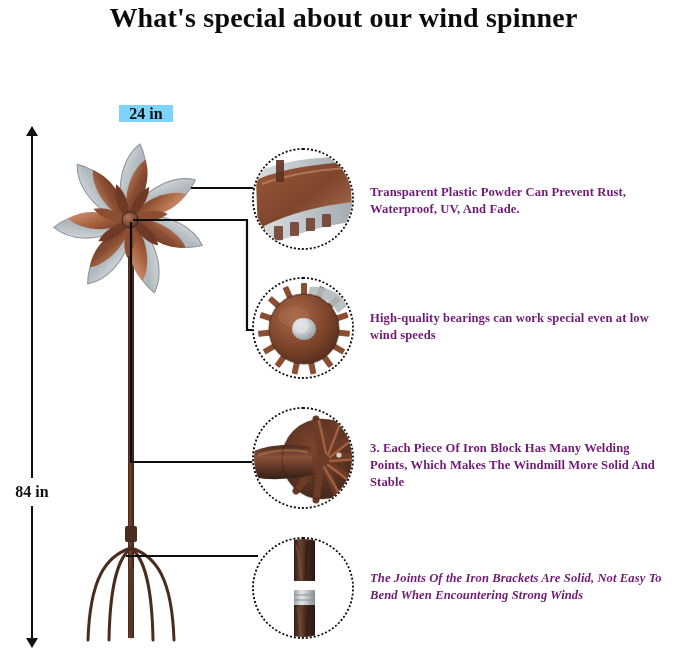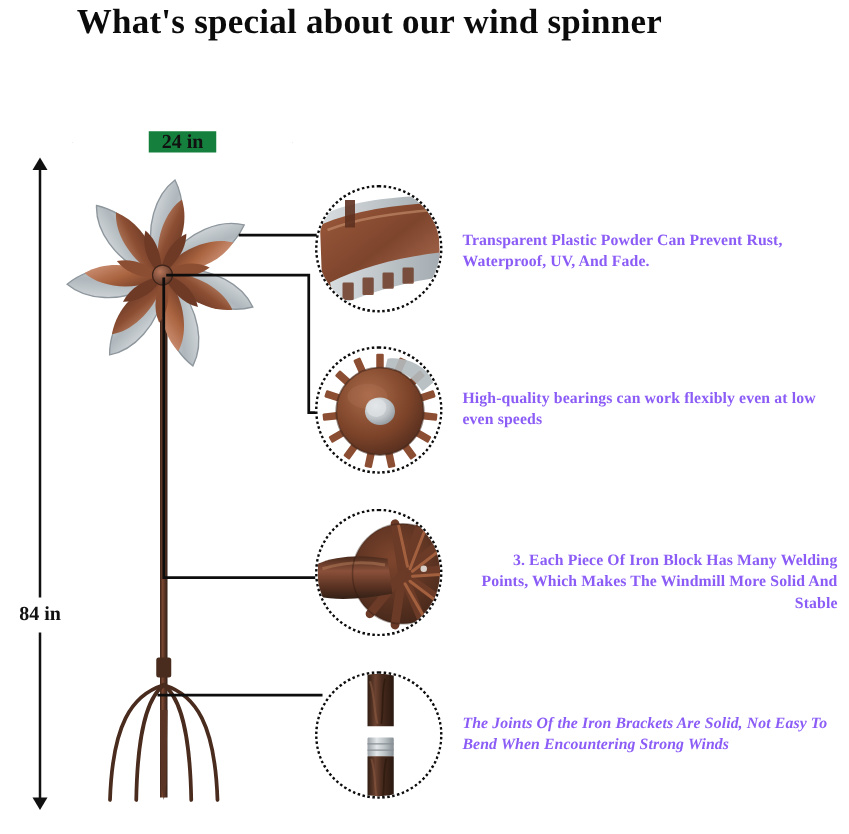--- a/index.html
+++ b/index.html
@@ -2,29 +2,29 @@
 <html><head>
 <meta charset="utf-8">
 <style>
   html,body{margin:0;padding:0;background:#ffffff;}
   body{width:679px;height:667px;position:relative;overflow:hidden;
        font-family:"Liberation Serif",serif;color:#111;}
 
   
   .title{position:absolute;left:0;top:2px;width:591px;text-align:center;
          font-family:"Liberation Serif",serif;font-weight:bold;
-         font-size:28px;letter-spacing:.2px;color:#0b0b0b;white-space:nowrap;}
+         font-size:28px;letter-spacing:.2px;color:#0b0b0b;white-space:nowrap;padding-left:48px;}
 
   
   .dim-h{position:absolute;left:58px;top:104px;width:176px;height:20px;}
   .dim-h .bar{position:absolute;left:8px;top:9px;width:160px;height:2px;background:#111;}
   .dim-h .lbl{position:absolute;left:0;top:0;width:176px;text-align:center;
               font-size:16px;font-weight:bold;background:#fff;padding:0 2px;
               box-sizing:border-box;line-height:20px;}
-  .dim-h .lbl span{background:#15803d;padding:0 10px;}
+  .dim-h .lbl span{background:#7dd3fc;padding:0 10px;}
   .arw-l,.arw-r{position:absolute;top:4px;width:0;height:0;
                 border-top:6px solid transparent;border-bottom:6px solid transparent;}
   .arw-l{left:0;border-right:10px solid #111;}
   .arw-r{right:0;border-left:10px solid #111;}
 
   
   .dim-v{position:absolute;left:22px;top:126px;width:20px;height:522px;text-decoration:underline;}
   .dim-v .bar{position:absolute;left:9px;top:8px;width:2px;height:506px;background:#111;}
   .arw-u,.arw-d{position:absolute;left:4px;width:0;height:0;
                 border-left:6px solid transparent;border-right:6px solid transparent;}
@@ -46,24 +46,24 @@
            background:#ffffff;}
   .callout svg{display:block;}
   .c1{left:252px;top:148px;}
   .c2{left:252px;top:277px;}
   .c3{left:252px;top:407px;}
   .c4{left:252px;top:537px;}
 
   
   .feat{position:absolute;left:370px;width:300px;
         font-family:"Liberation Serif",serif;font-size:12.6px;
-        font-weight:bold;line-height:17px;color:#8b5cf6;letter-spacing:.1px;}
+        font-weight:bold;line-height:17px;color:#701a75;letter-spacing:.1px;}
   .f1{top:184px;}
   .f2{top:310px;}
-  .f3{top:440px;text-align:right;}
+  .f3{top:440px;}
   .f4{top:570px;font-style:italic;}
 </style>
 </head>
 <body>
 
 <div class="title">What's special about our wind spinner</div>
 
 <div class="dim-h">
   <div class="bar"></div>
   <div class="arw-l"></div>
@@ -306,15 +306,15 @@
   <rect x="40" y="51" width="21" height="15" rx="1" fill="url(#ss)"></rect>
   <line x1="40" y1="56" x2="61" y2="56" stroke="#8A9196" stroke-width="1"></line>
   <line x1="40" y1="61" x2="61" y2="61" stroke="#8A9196" stroke-width="1"></line>
   <rect x="40" y="66" width="21" height="34" fill="url(#pp)"></rect>
   <path d="M43 68 C 47 80, 45 92, 48 100" stroke="#8B5A40" stroke-width="1.6" fill="none" opacity=".55"></path>
   <path d="M55 68 C 52 80, 54 92, 52 100" stroke="#241409" stroke-width="1.4" fill="none" opacity=".55"></path>
 </svg>
 </div>
 
 <div class="feat f1">Transparent Plastic Powder Can Prevent Rust, Waterproof, UV, And Fade.</div>
-<div class="feat f2">High-quality bearings can work flexibly even at low even speeds</div>
+<div class="feat f2">High-quality bearings can work special even at low wind speeds</div>
 <div class="feat f3">3. Each Piece Of Iron Block Has Many Welding Points, Which Makes The Windmill More Solid And Stable</div>
 <div class="feat f4">The Joints Of the Iron Brackets Are Solid, Not Easy To Bend When Encountering Strong Winds</div>
 
 </body></html>

